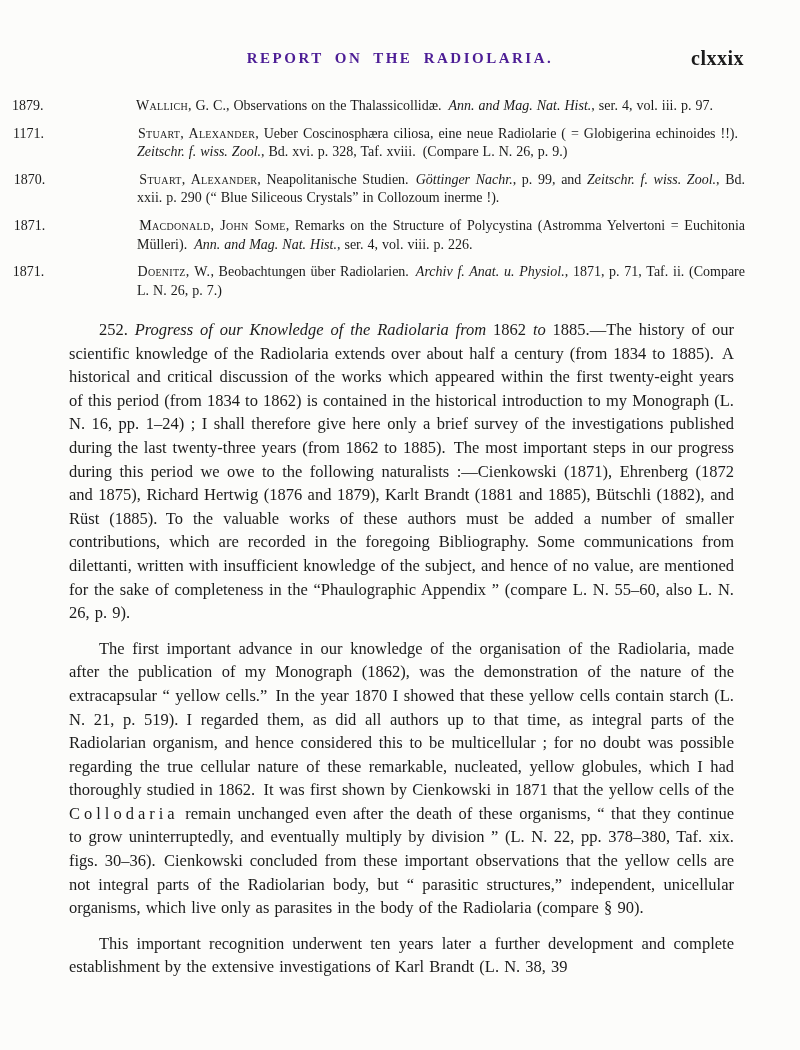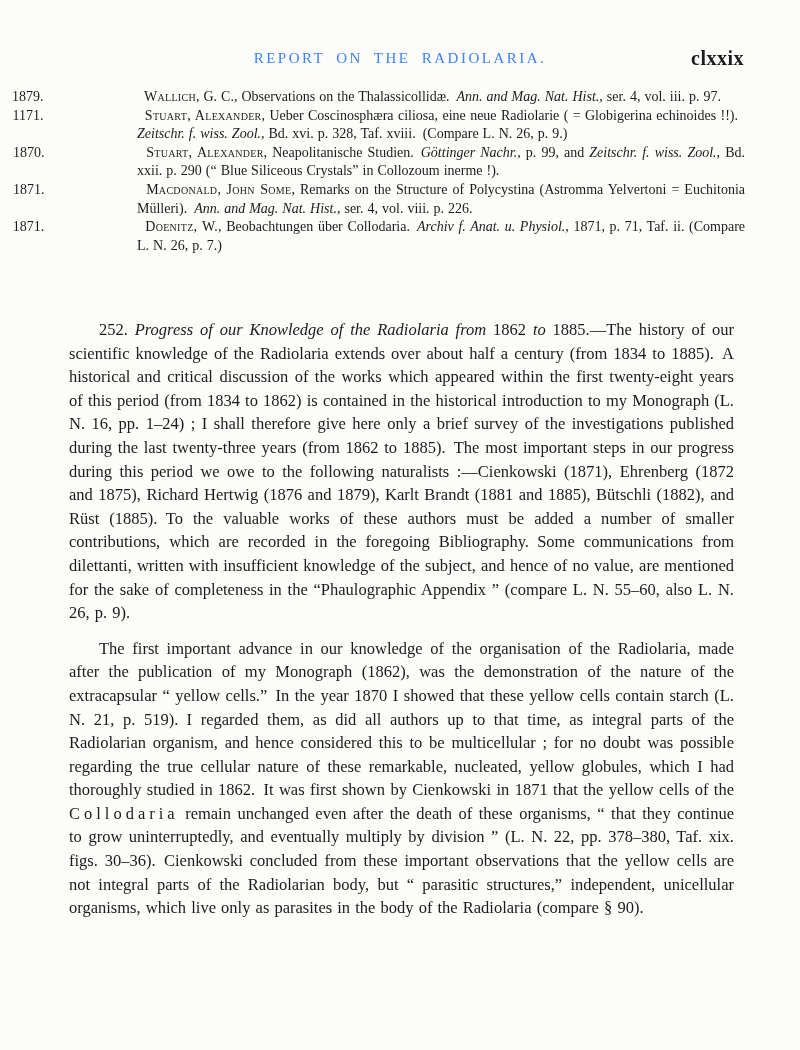--- a/index.html
+++ b/index.html
@@ -11,24 +11,24 @@
     color: #1b1b1b;
     font-family: "Liberation Serif", "DejaVu Serif", serif;
     overflow: hidden;
     box-sizing: border-box;
   }
   
   .header { position: absolute; top: 50px; left: 0; width: 100%; height: 24px; }
   .header-title {
     text-align: center;
     font-size: 15px;
-    font-weight: normal;
+    font-weight: bold;
     letter-spacing: 2.5px;
     word-spacing: 5px;
-    color: #3b82f6;
+    color: #4c1d95;
   }
   .header-page-number {
     position: absolute;
     right: 56px;
     top: -3px;
     font-size: 20px;
     font-weight: bold;
     letter-spacing: 0.5px;
   }
   
@@ -45,37 +45,37 @@
     padding-left: 80px;
     text-indent: -80px;
     text-align: justify;
   }
   .bib-num {
     display: inline-block;
     width: 31px;
     font-weight: bold;
     letter-spacing: 0.5px;
   }
-  .bib-year { display: inline-block; width: 40px; }
+  .bib-year { display: inline-block; width: 40px; margin-top: 9px; }
   
   .body-text {
     position: absolute;
     top: 306px;
     left: 57px;
     width: 689px;
     font-size: 16.5px;
     line-height: 23.6px;
     text-align: justify;
     word-spacing: 1px;
   }
   .body-para { margin: 12px; text-indent: 30px; }
   
   .seg-r { font-style: normal; }
   .seg-i { font-style: italic; }
-  .seg-sc { font-variant: small-caps; letter-spacing: 0.3px; margin-left: 8px; }
+  .seg-sc { font-variant: small-caps; letter-spacing: 0.3px; }
   .seg-sp { letter-spacing: 4px; }
 </style>
 </head>
 <body>
 
 <div class="page">
 
   <div class="header">
     <div class="header-title">REPORT ON THE RADIOLARIA.</div>
     <div class="header-page-number">clxxix</div>
@@ -103,27 +103,28 @@
 
       <div class="bib-entry">
         <span class="bib-num">59.</span>
         <span class="bib-year">1871.</span>
         <span class="bib-text"><span class="seg-sc">Macdonald, John Some</span><span class="seg-r">, Remarks on the Structure of Polycystina (Astromma Yelvertoni = Euchitonia Mülleri). </span><span class="seg-i">Ann. and Mag. Nat. Hist.</span><span class="seg-r">, ser. 4, vol. viii. p. 226.</span></span>
       </div>
 
       <div class="bib-entry">
         <span class="bib-num">60.</span>
         <span class="bib-year">1871.</span>
-        <span class="bib-text"><span class="seg-sc">Doenitz, W.</span><span class="seg-r">, Beobachtungen über Collodaria. </span><span class="seg-i">Archiv f. Anat. u. Physiol.</span><span class="seg-r">, 1871, p. 71, Taf. ii. (Compare L. N. 26, p. 7.)</span></span>
+        <span class="bib-text"><span class="seg-sc">Doenitz, W.</span><span class="seg-r">, Beobachtungen über Radiolarien. </span><span class="seg-i">Archiv f. Anat. u. Physiol.</span><span class="seg-r">, 1871, p. 71, Taf. ii. (Compare L. N. 26, p. 7.)</span></span>
       </div>
 
   </div>
 
   <div class="body-text">
 
       <p class="body-para"><span class="seg-r">252. </span><span class="seg-i">Progress of our Knowledge of the Radiolaria from </span><span class="seg-r">1862 </span><span class="seg-i">to </span><span class="seg-r">1885.—The history of our scientific knowledge of the Radiolaria extends over about half a century (from 1834 to 1885). A historical and critical discussion of the works which appeared within the first twenty-eight years of this period (from 1834 to 1862) is contained in the historical introduction to my Monograph (L. N. 16, pp. 1–24) ; I shall therefore give here only a brief survey of the investigations published during the last twenty-three years (from 1862 to 1885). The most important steps in our progress during this period we owe to the following naturalists :—Cienkowski (1871), Ehrenberg (1872 and 1875), Richard Hertwig (1876 and 1879), Karlt Brandt (1881 and 1885), Bütschli (1882), and Rüst (1885). To the valuable works of these authors must be added a number of smaller contributions, which are recorded in the foregoing Bibliography. Some communications from dilettanti, written with insufficient knowledge of the subject, and hence of no value, are mentioned for the sake of completeness in the “Phaulographic Appendix ” (compare L. N. 55–60, also L. N. 26, p. 9).</span></p>
 
       <p class="body-para"><span class="seg-r">The first important advance in our knowledge of the organisation of the Radiolaria, made after the publication of my Monograph (1862), was the demonstration of the nature of the extracapsular “ yellow cells.” In the year 1870 I showed that these yellow cells contain starch (L. N. 21, p. 519). I regarded them, as did all authors up to that time, as integral parts of the Radiolarian organism, and hence considered this to be multicellular ; for no doubt was possible regarding the true cellular nature of these remarkable, nucleated, yellow globules, which I had thoroughly studied in 1862. It was first shown by Cienkowski in 1871 that the yellow cells of the </span><span class="seg-sp">Collodaria</span><span class="seg-r"> remain unchanged even after the death of these organisms, “ that they continue to grow uninterruptedly, and eventually multiply by division ” (L. N. 22, pp. 378–380, Taf. xix. figs. 30–36). Cienkowski concluded from these important observations that the yellow cells are not integral parts of the Radiolarian body, but “ parasitic structures,” independent, unicellular organisms, which live only as parasites in the body of the Radiolaria (compare § 90).</span></p>
 
+      <p class="body-para"><span class="seg-r">This important recognition underwent ten years later a further development and complete establishment by the extensive investigations of Karl Brandt (L. N. 38, 39</span></p>
 
   </div>
 
 </div>
 
 </body></html>

